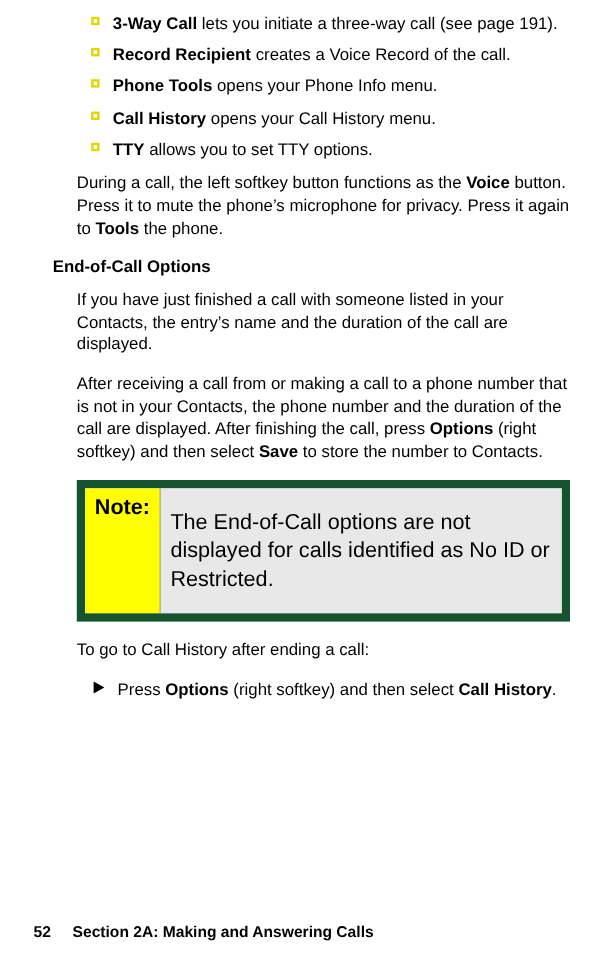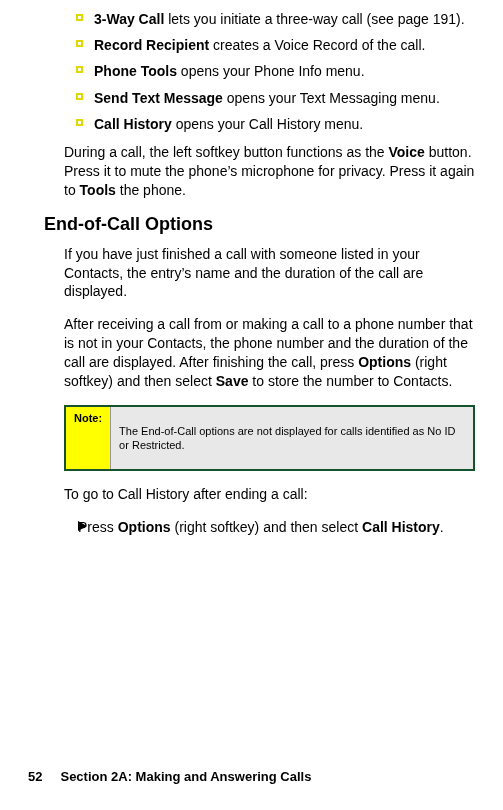--- a/index.html
+++ b/index.html
@@ -41,29 +41,29 @@
     background: #fff;
     box-sizing: border-box;
   }
   .bold { font-weight: 700; }
   .para {
     font-size: 14px;
     line-height: 1.35;
     margin: 8px 0 14px 0;
   }
   .heading {
-    font-size: 18px;
+    font-size: 14px;
     font-weight: 700;
     margin: 14px 0 10px -20px;
   }
   .note-table {
     display: flex;
-    border: 2px solid #14532d;
+    border: 7px solid #14532d;
     margin: 6px 0 14px 0;
-    font-size: 11px;
+    font-size: 18px;
   }
   .note-label {
     background: #ffff00;
     font-weight: 700;
     padding: 5px 8px;
     border-right: 1px solid #999;
     white-space: nowrap;
   }
   .note-body {
     background: #e8e8e8;
@@ -71,20 +71,21 @@
     flex: 1;
     line-height: 1.3;
   }
   .proc-list {
     list-style: none;
     padding: 0;
     margin: 10px 0 0 14px;
   }
   .proc-list li {
     position: relative;
+    padding-left: 20px;
     font-size: 14px;
     line-height: 1.35;
   }
   .proc-list li::before {
     content: "";
     position: absolute;
     left: 0;
     top: 3px;
     width: 0;
     height: 0;
@@ -108,22 +109,22 @@
 </style>
 </head>
 <body>
 
 <div class="page">
 
   <ul class="bullet-list">
     <li><span class="bold">3-Way Call</span><span> lets you initiate a three-way call (see page 191).</span></li>
     <li><span class="bold">Record Recipient</span><span> creates a Voice Record of the call.</span></li>
     <li><span class="bold">Phone Tools</span><span> opens your Phone Info menu.</span></li>
-    <li><span class="bold">Send Text Message</span><span> opens your Text Messaging menu.</span></li>
     <li><span class="bold">Call History</span><span> opens your Call History menu.</span></li>
+    <li><span class="bold">TTY</span><span> allows you to set TTY options.</span></li>
   </ul>
 
   <p class="para">
     <span>During a call, the left softkey button functions as the </span><span class="bold">Voice</span><span> button. Press it to mute the phone’s microphone for privacy. Press it again to </span><span class="bold">Tools</span><span> the phone.</span>
   </p>
 
   <div class="heading">End-of-Call Options</div>
 
   <p class="para">If you have just finished a call with someone listed in your Contacts, the entry’s name and the duration of the call are displayed.</p>
 

